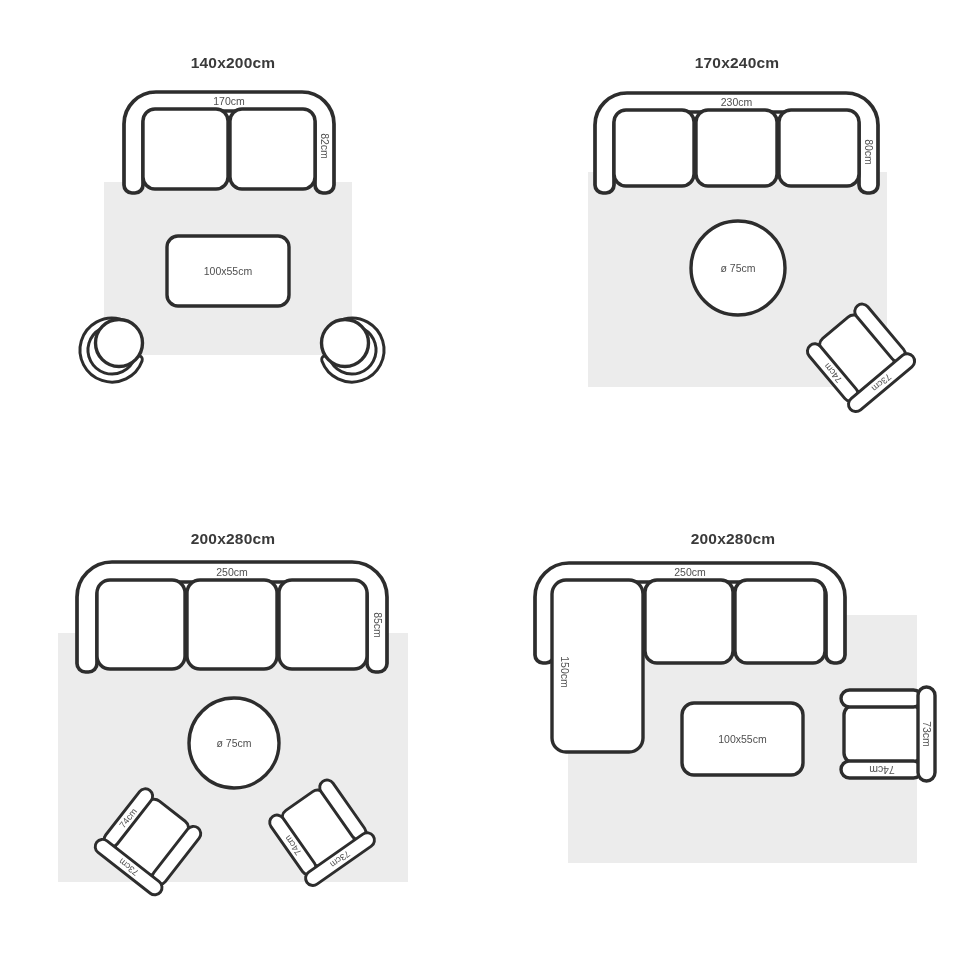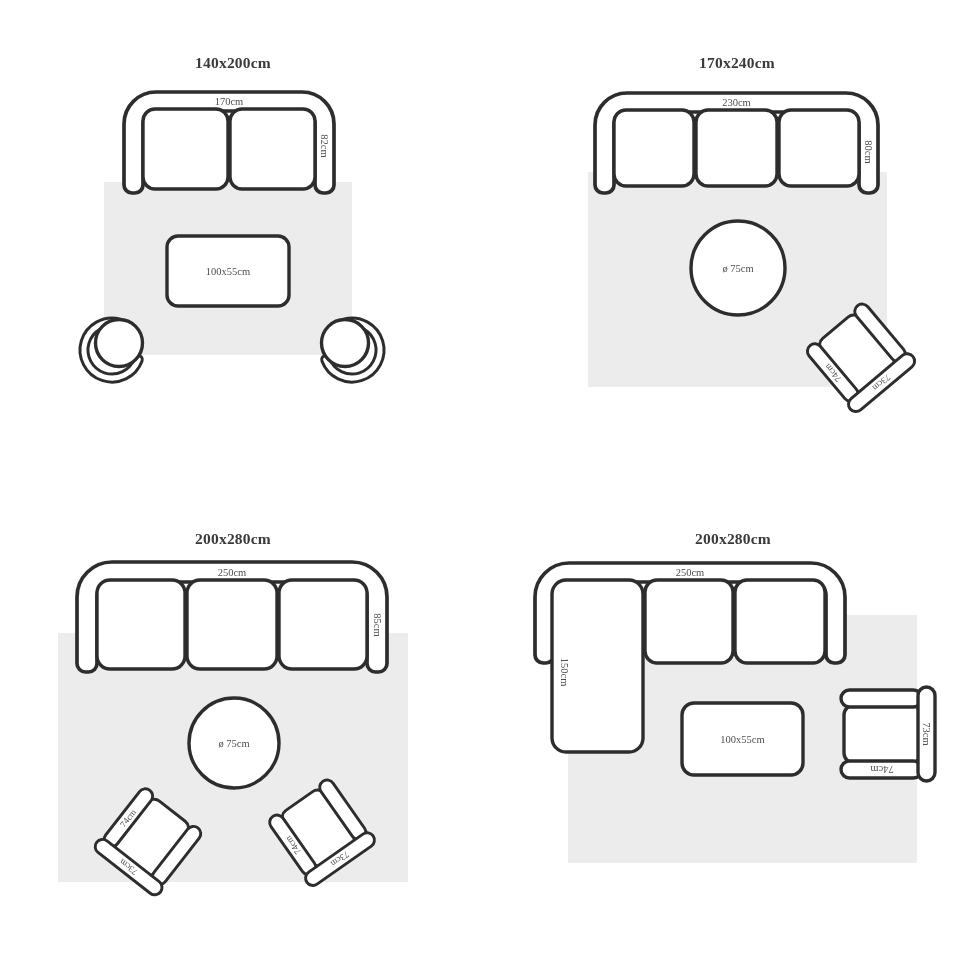--- a/index.html
+++ b/index.html
@@ -1,18 +1,18 @@
 <!DOCTYPE html>
 <html style="--outline: #2d2d2d; --rug: #ececec; --title-text: #3a3a3a; --label-text: #4f4f4f;"><head>
 <meta charset="utf-8">
 <style>
   html,body{margin:0;padding:0;background:#fff;}
   .canvas{
     position:relative;width:970px;height:970px;background:#fff;overflow:hidden;
-    font-family:Liberation Serif, serif;
+    font-family:Liberation Sans, sans-serif;
   }
   .quad{position:absolute;width:485px;height:485px;}
   .rug{fill:var(--rug,#ececec);stroke:none;}
   .furn{fill:#ffffff;stroke:var(--outline,#2d2d2d);stroke-width:3.4;stroke-linejoin:round;}
   .shell{stroke-width:3.7;}
   .tube{fill:none;stroke:var(--outline,#2d2d2d);stroke-width:11;stroke-linecap:round;}
   .tube-in{fill:none;stroke:#ffffff;stroke-width:5;stroke-linecap:round;}
   .title{
     font-size:15.5px;font-weight:700;fill:var(--title-text,#3a3a3a);
     text-anchor:middle;letter-spacing:.2px;

